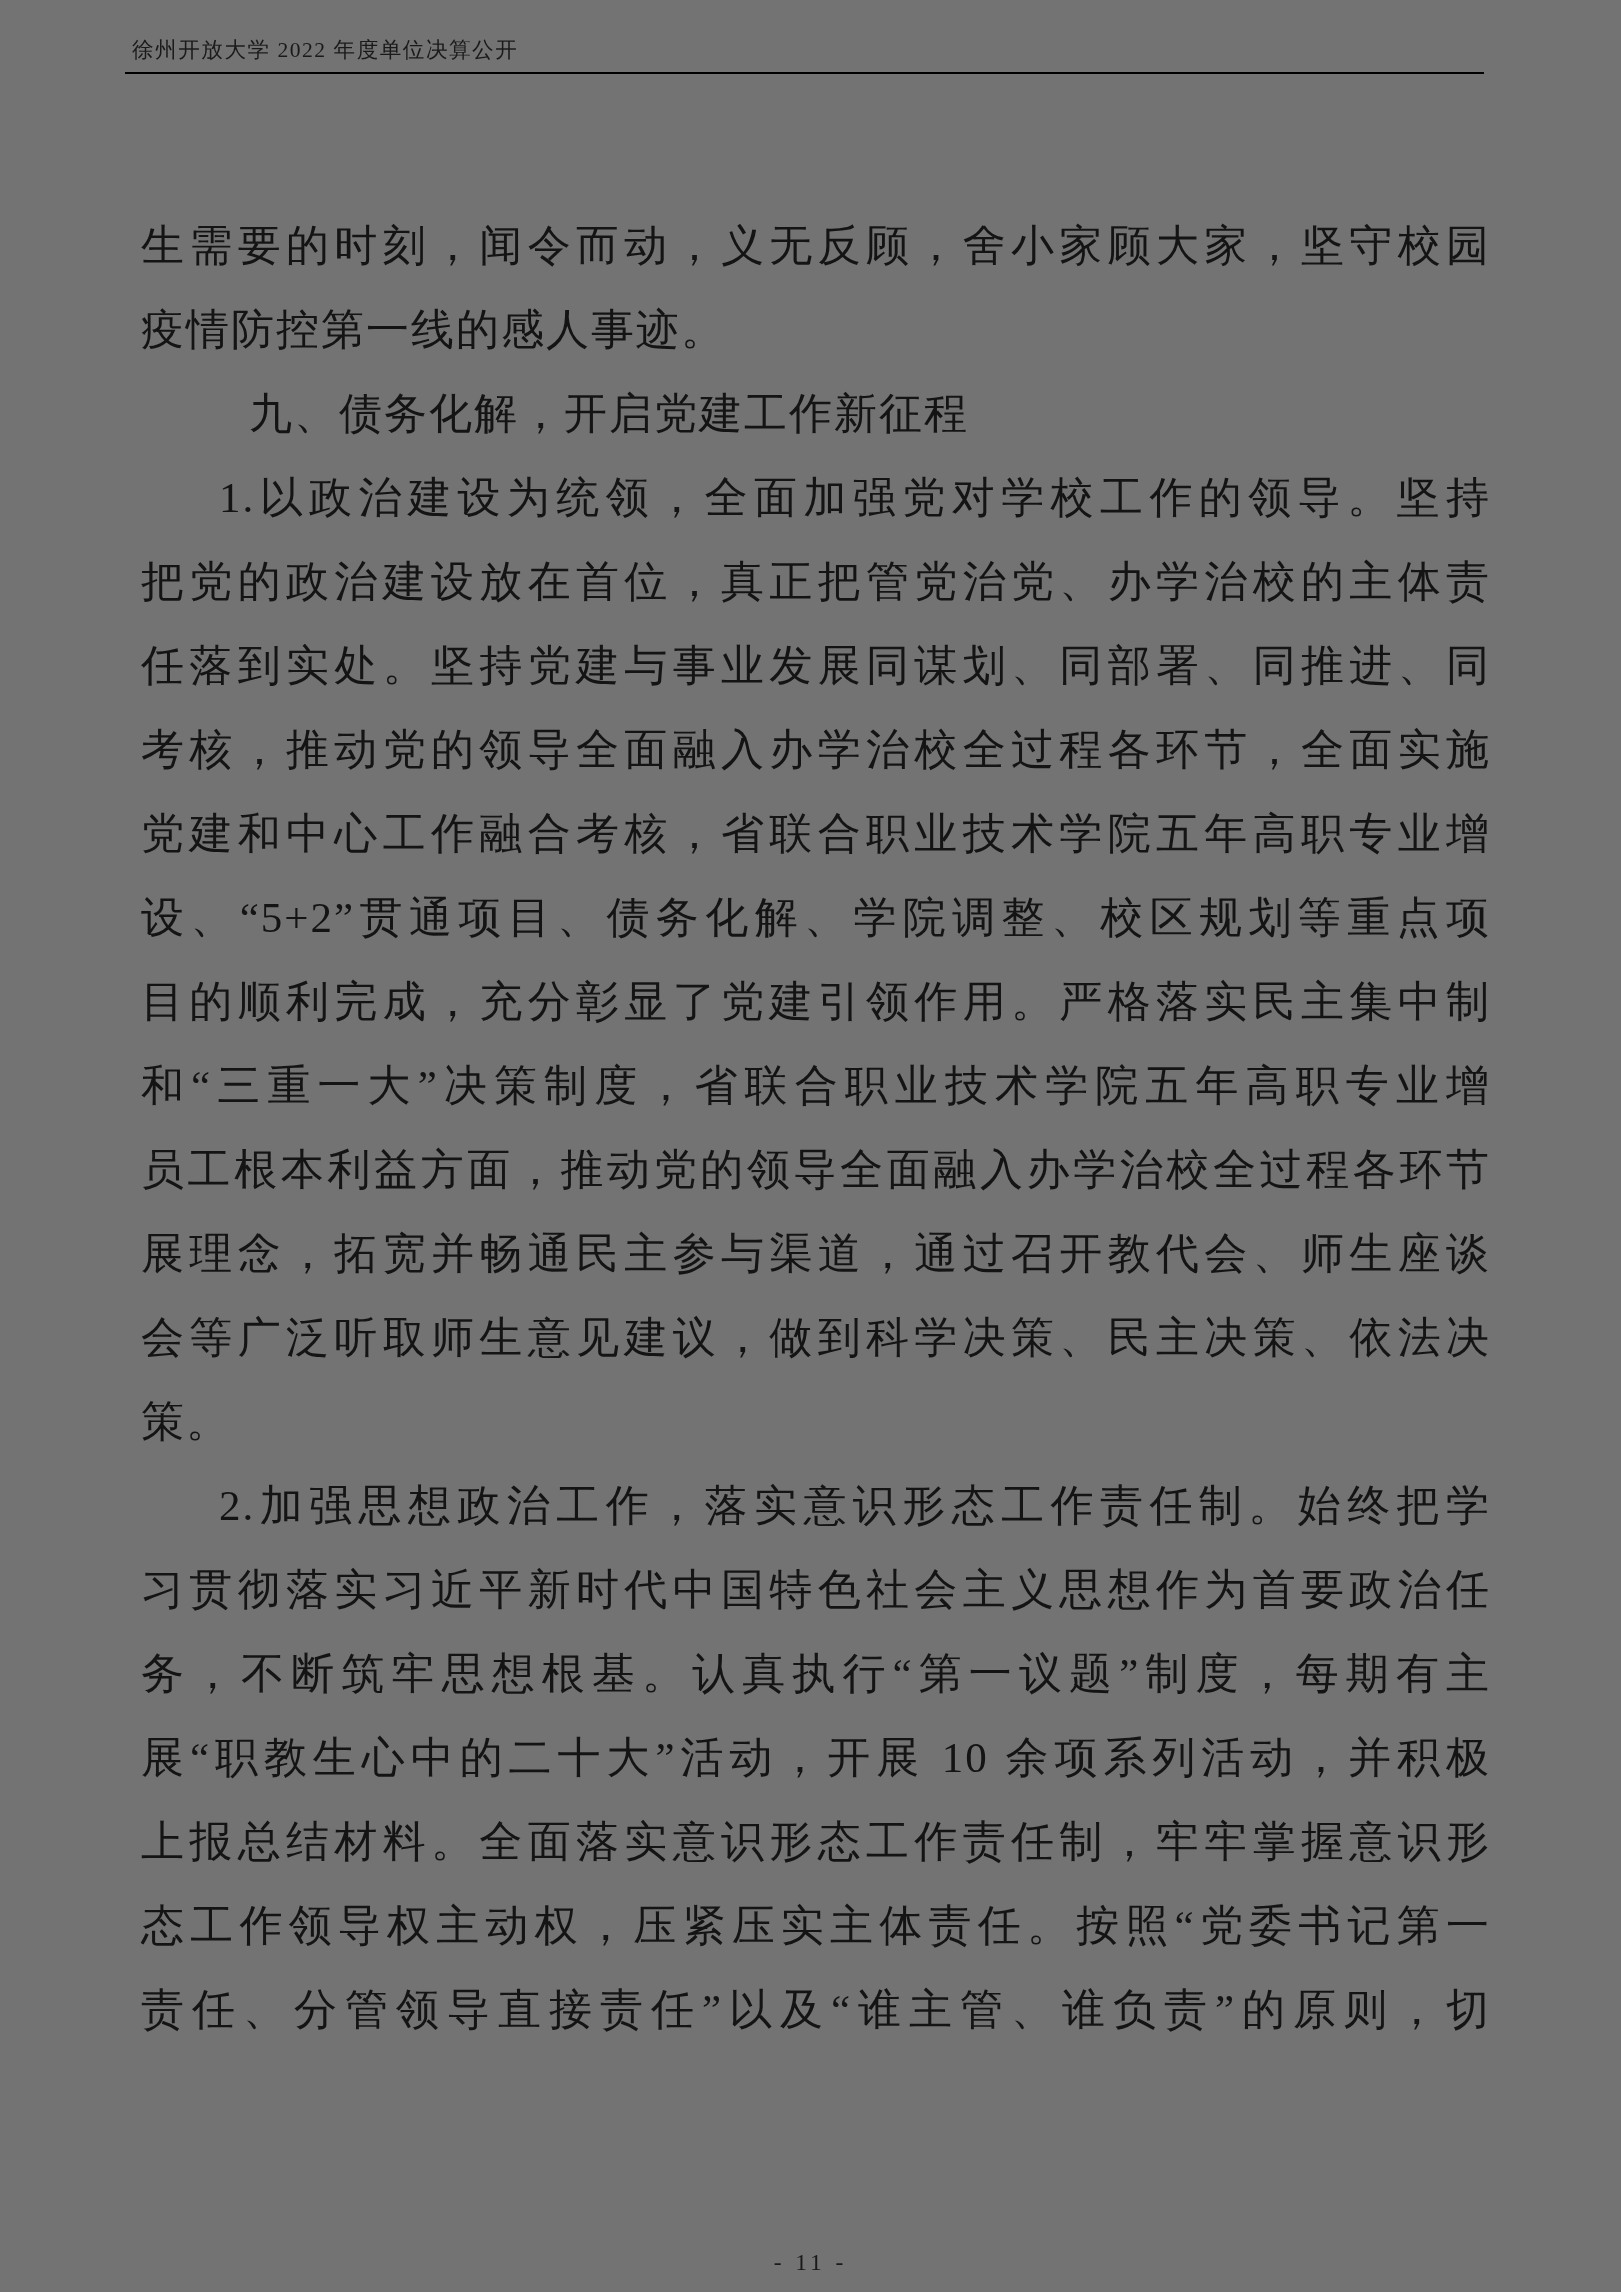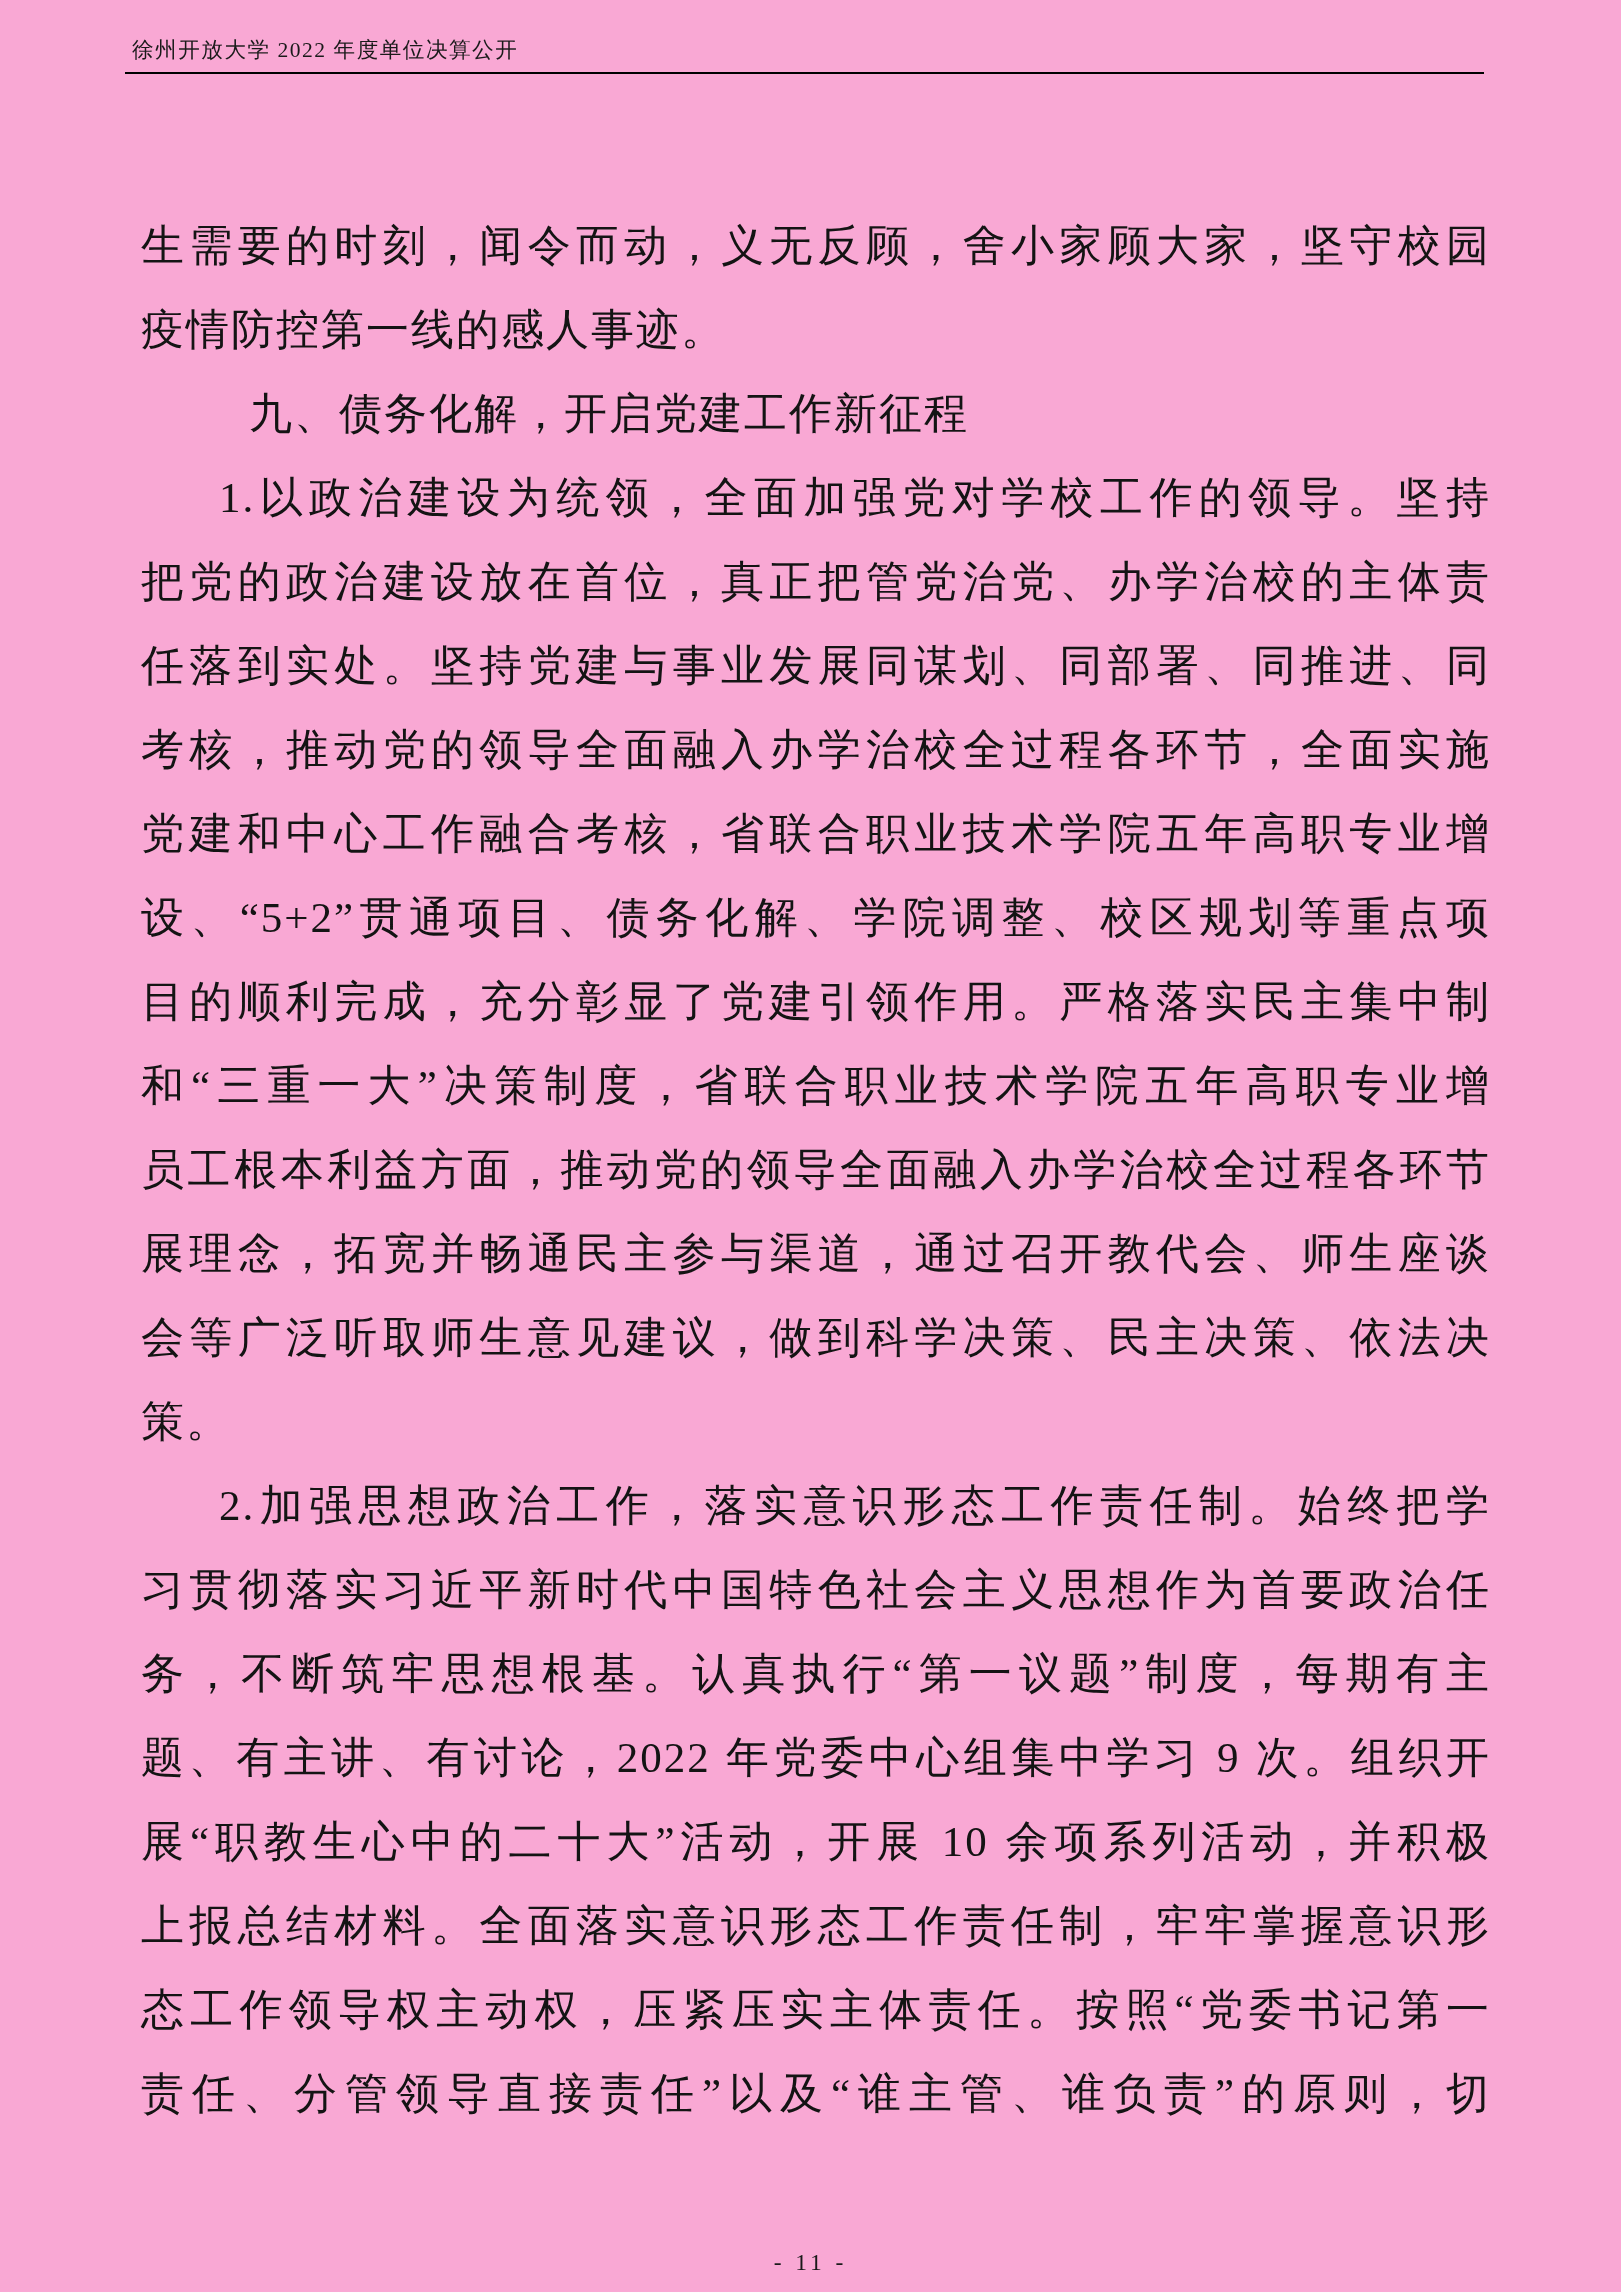--- a/index.html
+++ b/index.html
@@ -1,20 +1,20 @@
 <!DOCTYPE html>
 <html lang="zh"><head>
 <meta charset="utf-8">
 <style>
   html, body { margin: 0; padding: 0; background: #e8e8e8; }
   .page {
     position: relative;
     width: 1621px;
     height: 2293px;
-    background: #f9a8d4;
+    background: #737373;
     margin: 0 auto;
     overflow: hidden;
     font-family: "Liberation Serif", "DejaVu Serif", serif;
     color: #141414;
   }
   .header-title {
     position: absolute;
     left: 132px;
     top: 35px;
     font-size: 21.6px;
@@ -87,21 +87,20 @@
       <p class="line just">设、“5+2”贯通项目、债务化解、学院调整、校区规划等重点项</p>
       <p class="line just">目的顺利完成，充分彰显了党建引领作用。严格落实民主集中制</p>
       <p class="line just">和“三重一大”决策制度，省联合职业技术学院五年高职专业增</p>
       <p class="line just">员工根本利益方面，推动党的领导全面融入办学治校全过程各环节</p>
       <p class="line just">展理念，拓宽并畅通民主参与渠道，通过召开教代会、师生座谈</p>
       <p class="line just">会等广泛听取师生意见建议，做到科学决策、民主决策、依法决</p>
       <p class="line left">策。</p>
       <p class="line just ind-para">2.加强思想政治工作，落实意识形态工作责任制。始终把学</p>
       <p class="line just">习贯彻落实习近平新时代中国特色社会主义思想作为首要政治任</p>
       <p class="line just">务，不断筑牢思想根基。认真执行“第一议题”制度，每期有主</p>
-      <p class="line just">题、有主讲、有讨论，2022 年党委中心组集中学习 9 次。组织开</p>
       <p class="line just">展“职教生心中的二十大”活动，开展 10 余项系列活动，并积极</p>
       <p class="line just">上报总结材料。全面落实意识形态工作责任制，牢牢掌握意识形</p>
       <p class="line just">态工作领导权主动权，压紧压实主体责任。按照“党委书记第一</p>
       <p class="line just">责任、分管领导直接责任”以及“谁主管、谁负责”的原则，切</p>
     </main>
 
   <div class="page-number">- 11 -</div>
 
 </div>
 

